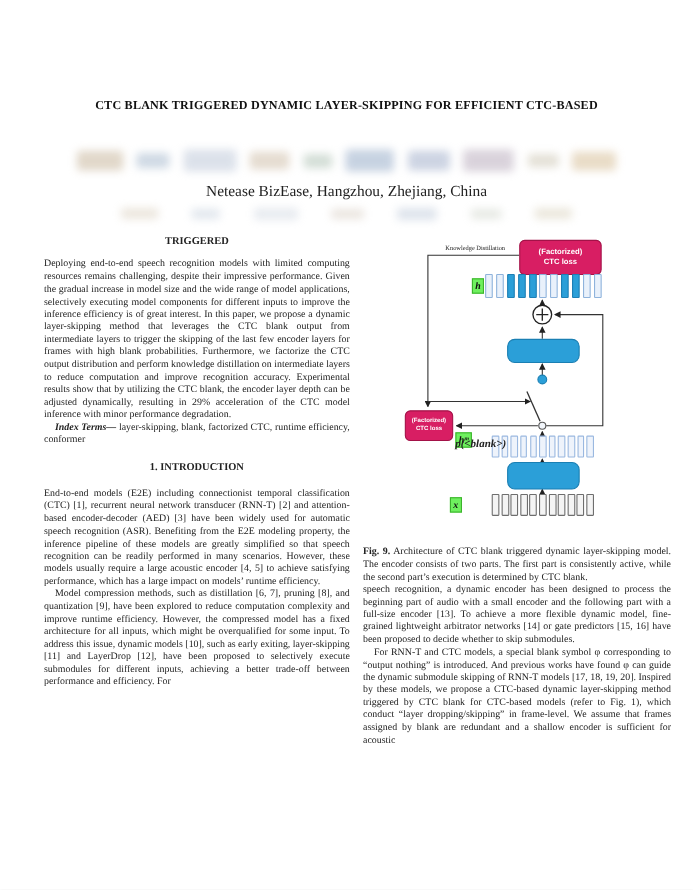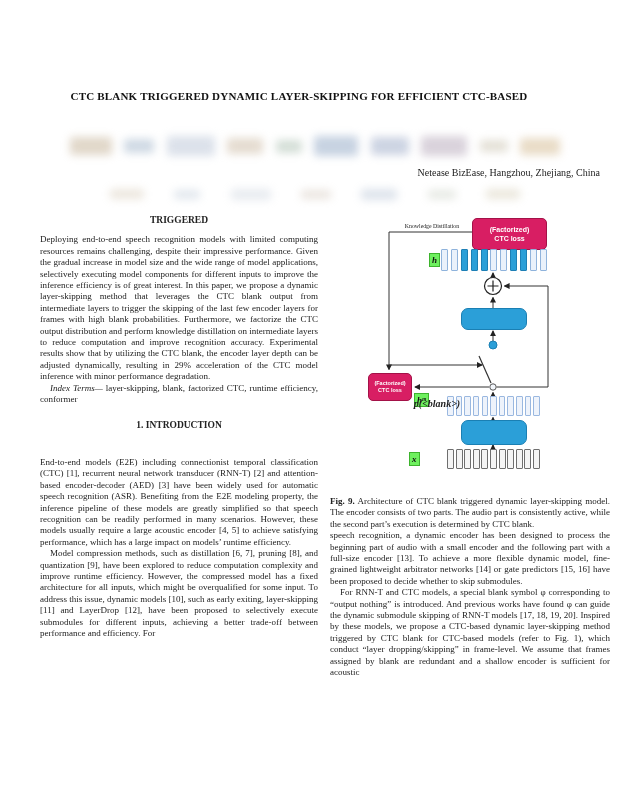--- a/index.html
+++ b/index.html
@@ -2,47 +2,47 @@
 <html><head>
 <meta charset="utf-8">
 <style>
   html,body{margin:0;padding:0;background:#e8e8e8;}
   .page{
     position:relative;width:630px;height:809px;background:#ffffff;
     font-family:"Liberation Serif", serif;color:#222;overflow:hidden;
     box-shadow:0 0 4px rgba(0,0,0,.3);
   }
   .title{
-    position:absolute;left:14px;top:88px;width:570px;text-align:center;
+    position:absolute;left:30px;top:88px;width:570px;text-align:center;
     font-weight:bold;font-size:11px;line-height:16px;letter-spacing:.2px;color:#111;
   }
   .author-blur{
     position:absolute;left:70px;top:128px;width:490px;height:36px;
     display:flex;align-items:center;justify-content:space-between;
     filter:blur(4px);opacity:.5;
   }
   .author-blur2{
     position:absolute;left:110px;top:184px;width:410px;height:20px;
     display:flex;align-items:center;justify-content:space-between;
     filter:blur(4px);opacity:.35;
   }
   .blob{display:inline-block;border-radius:3px;}
   .affiliation{
-    position:absolute;left:30px;top:167px;width:570px;text-align:right;
-    font-size:10px;color:#222;
+    position:absolute;left:30px;top:167px;width:570px;text-align:center;
+    font-size:14px;color:#222;
   }
   .col{position:absolute;top:215px;font-size:9px;line-height:11.4px;text-align:justify;}
   .col-left{left:40px;width:278px;}
   .col-right{left:330px;width:280px;}
   .sec-head{text-align:center;font-weight:bold;font-size:9.5px;margin:0 0 8px 0;}
-  .intro-head{text-align:center;font-weight:bold;font-size:9.5px;margin:14px 0 26px 0;}
+  .intro-head{text-align:center;font-weight:bold;font-size:9.5px;margin:14px 0 12px 0;}
   p.body{margin:0;}
   p.indent{text-indent:10px;}
   .idx{margin-top:9px;text-indent:10px;}
-  .idx .lbl{font-weight:normal;font-style:italic;}
+  .idx .lbl{font-weight:bold;font-style:italic;}
   
   .figure{position:relative;width:280px;height:275px;margin:0 0 6px 0;}
   .figure svg{position:absolute;left:0;top:0;}
   .ctcbox{
     position:absolute;background:#d81e63;border:1px solid #a31248;border-radius:5px;
     color:#fff;font-family:"Liberation Sans",sans-serif;font-weight:bold;
     text-align:center;display:flex;flex-direction:column;justify-content:center;
   }
   .ctcbox-top{left:142px;top:3px;width:73px;height:30px;font-size:7px;line-height:9px;}
   .ctcbox-mid{left:38px;top:158px;width:42px;height:26px;font-size:5.5px;line-height:7.5px;}
@@ -209,19 +209,19 @@
         </div>
 
       <span class="glabel gl-h">h</span>
       <span class="glabel gl-hm">hᵐ</span>
       <span class="glabel gl-x">x</span>
 
       <div class="fig-kd-label">Knowledge Distillation</div>
       <div class="fig-pblank">p(&lt;blank&gt;)</div>
     </div>
 
-    <p class="body caption"><span class="tag">Fig. 9.</span><span> Architecture of CTC blank triggered dynamic layer-skipping model. The encoder consists of two parts. The audio part is consistently active, while the second part’s execution is determined by CTC blank.</span></p>
+    <p class="body caption"><span class="tag">Fig. 9.</span><span> Architecture of CTC blank triggered dynamic layer-skipping model. The encoder consists of two parts. The first part is consistently active, while the second part’s execution is determined by CTC blank.</span></p>
 
     <p class="body">speech recognition, a dynamic encoder has been designed to process the beginning part of audio with a small encoder and the following part with a full-size encoder [13].  To achieve a more flexible dynamic model, fine-grained lightweight arbitrator networks [14] or gate predictors [15, 16] have been proposed to decide whether to skip submodules.</p>
     <p class="body indent">For RNN-T and CTC models, a special blank symbol φ corresponding to “output nothing” is introduced.  And previous works have found φ can guide the dynamic submodule skipping of RNN-T models [17, 18, 19, 20]. Inspired by these models, we propose a CTC-based dynamic layer-skipping method triggered by CTC blank for CTC-based models (refer to Fig.  1), which conduct “layer dropping/skipping” in frame-level.  We assume that frames assigned by blank are redundant and a shallow encoder is sufficient for acoustic</p>
   </div>
 
 </div>
 
 </body></html>

